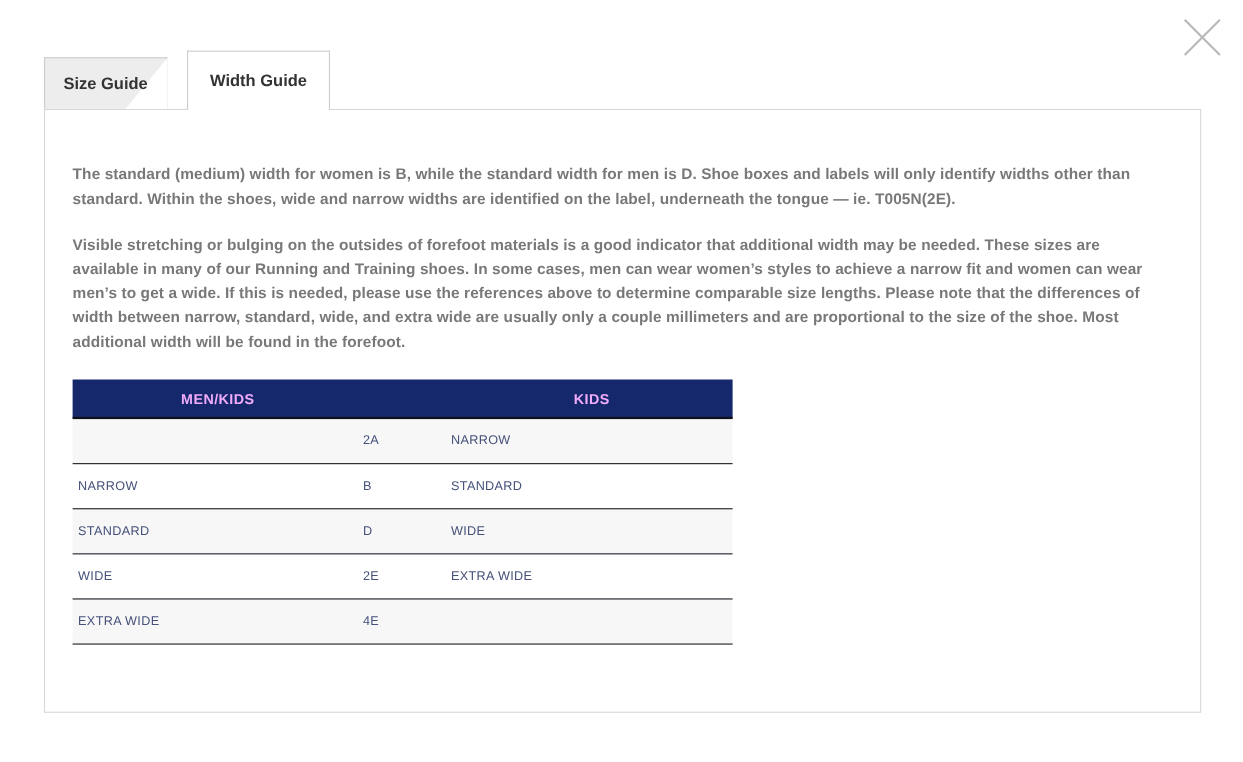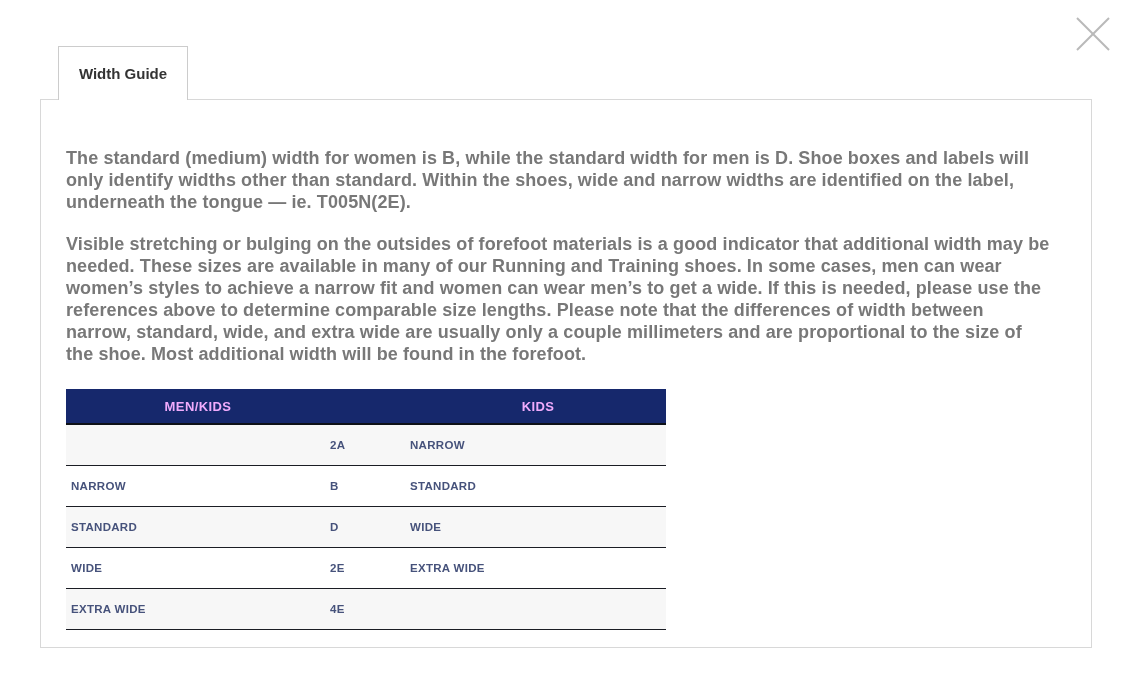--- a/index.html
+++ b/index.html
@@ -23,56 +23,59 @@
                   width:0; height:0; border-left:38px solid transparent;
                   border-bottom:46px solid #ffffff; }
   .tab-inactive .tab-label { position:relative; z-index:1; }
   .tab-active { width:130px; height:54px; background:#ffffff;
                 border:1px solid #cccccc; border-bottom:none;
                 margin-bottom:-1px; z-index:2;margin-left:18px; }
 
   .panel { border:1px solid #d8d8d8; background:#ffffff; height:549px;
            padding:47px 40px 0 25px; }
 
-  .panel p { font-size:18px; line-height:22px; font-weight:bold;
+  .panel p { font-size:14px; line-height:22px; font-weight:bold;
              color:#787878; letter-spacing:0.1px; }
   .intro { margin-bottom:20px; }
   .q-heading { margin-bottom:0; }
 
   
   table.width-table { width:600px; margin-top:24px; border-collapse:collapse;
                       table-layout:fixed; }
   .width-table col.c1 { width:264px; }
   .width-table col.c2 { width:80px; }
   .width-table col.c3 { width:256px; }
   .width-table thead th { height:35px; background:#16286c; color:#f0abfc;
                           font-size:13px; font-weight:bold; letter-spacing:0.4px;
                           text-align:center; border-bottom:2px solid #0e1118; }
   .width-table tbody td { height:41px; font-size:11.5px; color:#46527b;
-                          letter-spacing:0.3px; font-weight:bold;
+                          letter-spacing:0.3px; font-weight:normal;
                           border-bottom:1px solid #1b1d24; vertical-align:middle; }
   .width-table tbody td:first-child { padding-left:5px; }
   .width-table tbody tr:nth-child(odd)  { background:#f7f7f7; }
   .width-table tbody tr:nth-child(even) { background:#ffffff; }
 </style>
 </head>
 <body>
 
 <button class="close-btn" aria-label="Close">
   <span>
     <svg width="36" height="36" viewBox="0 0 36 36">
       <line x1="2" y1="2" x2="34" y2="34" stroke="#b9b9b9" stroke-width="2"></line>
       <line x1="34" y1="2" x2="2" y2="34" stroke="#b9b9b9" stroke-width="2"></line>
     </svg>
   </span>
 </button>
 
 <div class="wrap">
 
   <div class="tabs">
+    <div class="tab tab-inactive">
+      <span class="tab-label">Size Guide</span>
+    </div>
     <div class="tab tab-active">
       <span class="tab-label">Width Guide</span>
     </div>
   </div>
 
   <div class="panel">
 
     <p class="intro">The standard (medium) width for women is B, while the standard width for men is D. Shoe boxes and labels will only identify widths other than standard. Within the shoes, wide and narrow widths are identified on the label, underneath the tongue — ie. T005N(2E).</p>
 
     <p class="q-body">Visible stretching or bulging on the outsides of forefoot materials is a good indicator that additional width may be needed. These sizes are available in many of our Running and Training shoes. In some cases, men can wear women’s styles to achieve a narrow fit and women can wear men’s to get a wide. If this is needed, please use the references above to determine comparable size lengths. Please note that the differences of width between narrow, standard, wide, and extra wide are usually only a couple millimeters and are proportional to the size of the shoe. Most additional width will be found in the forefoot.</p>

